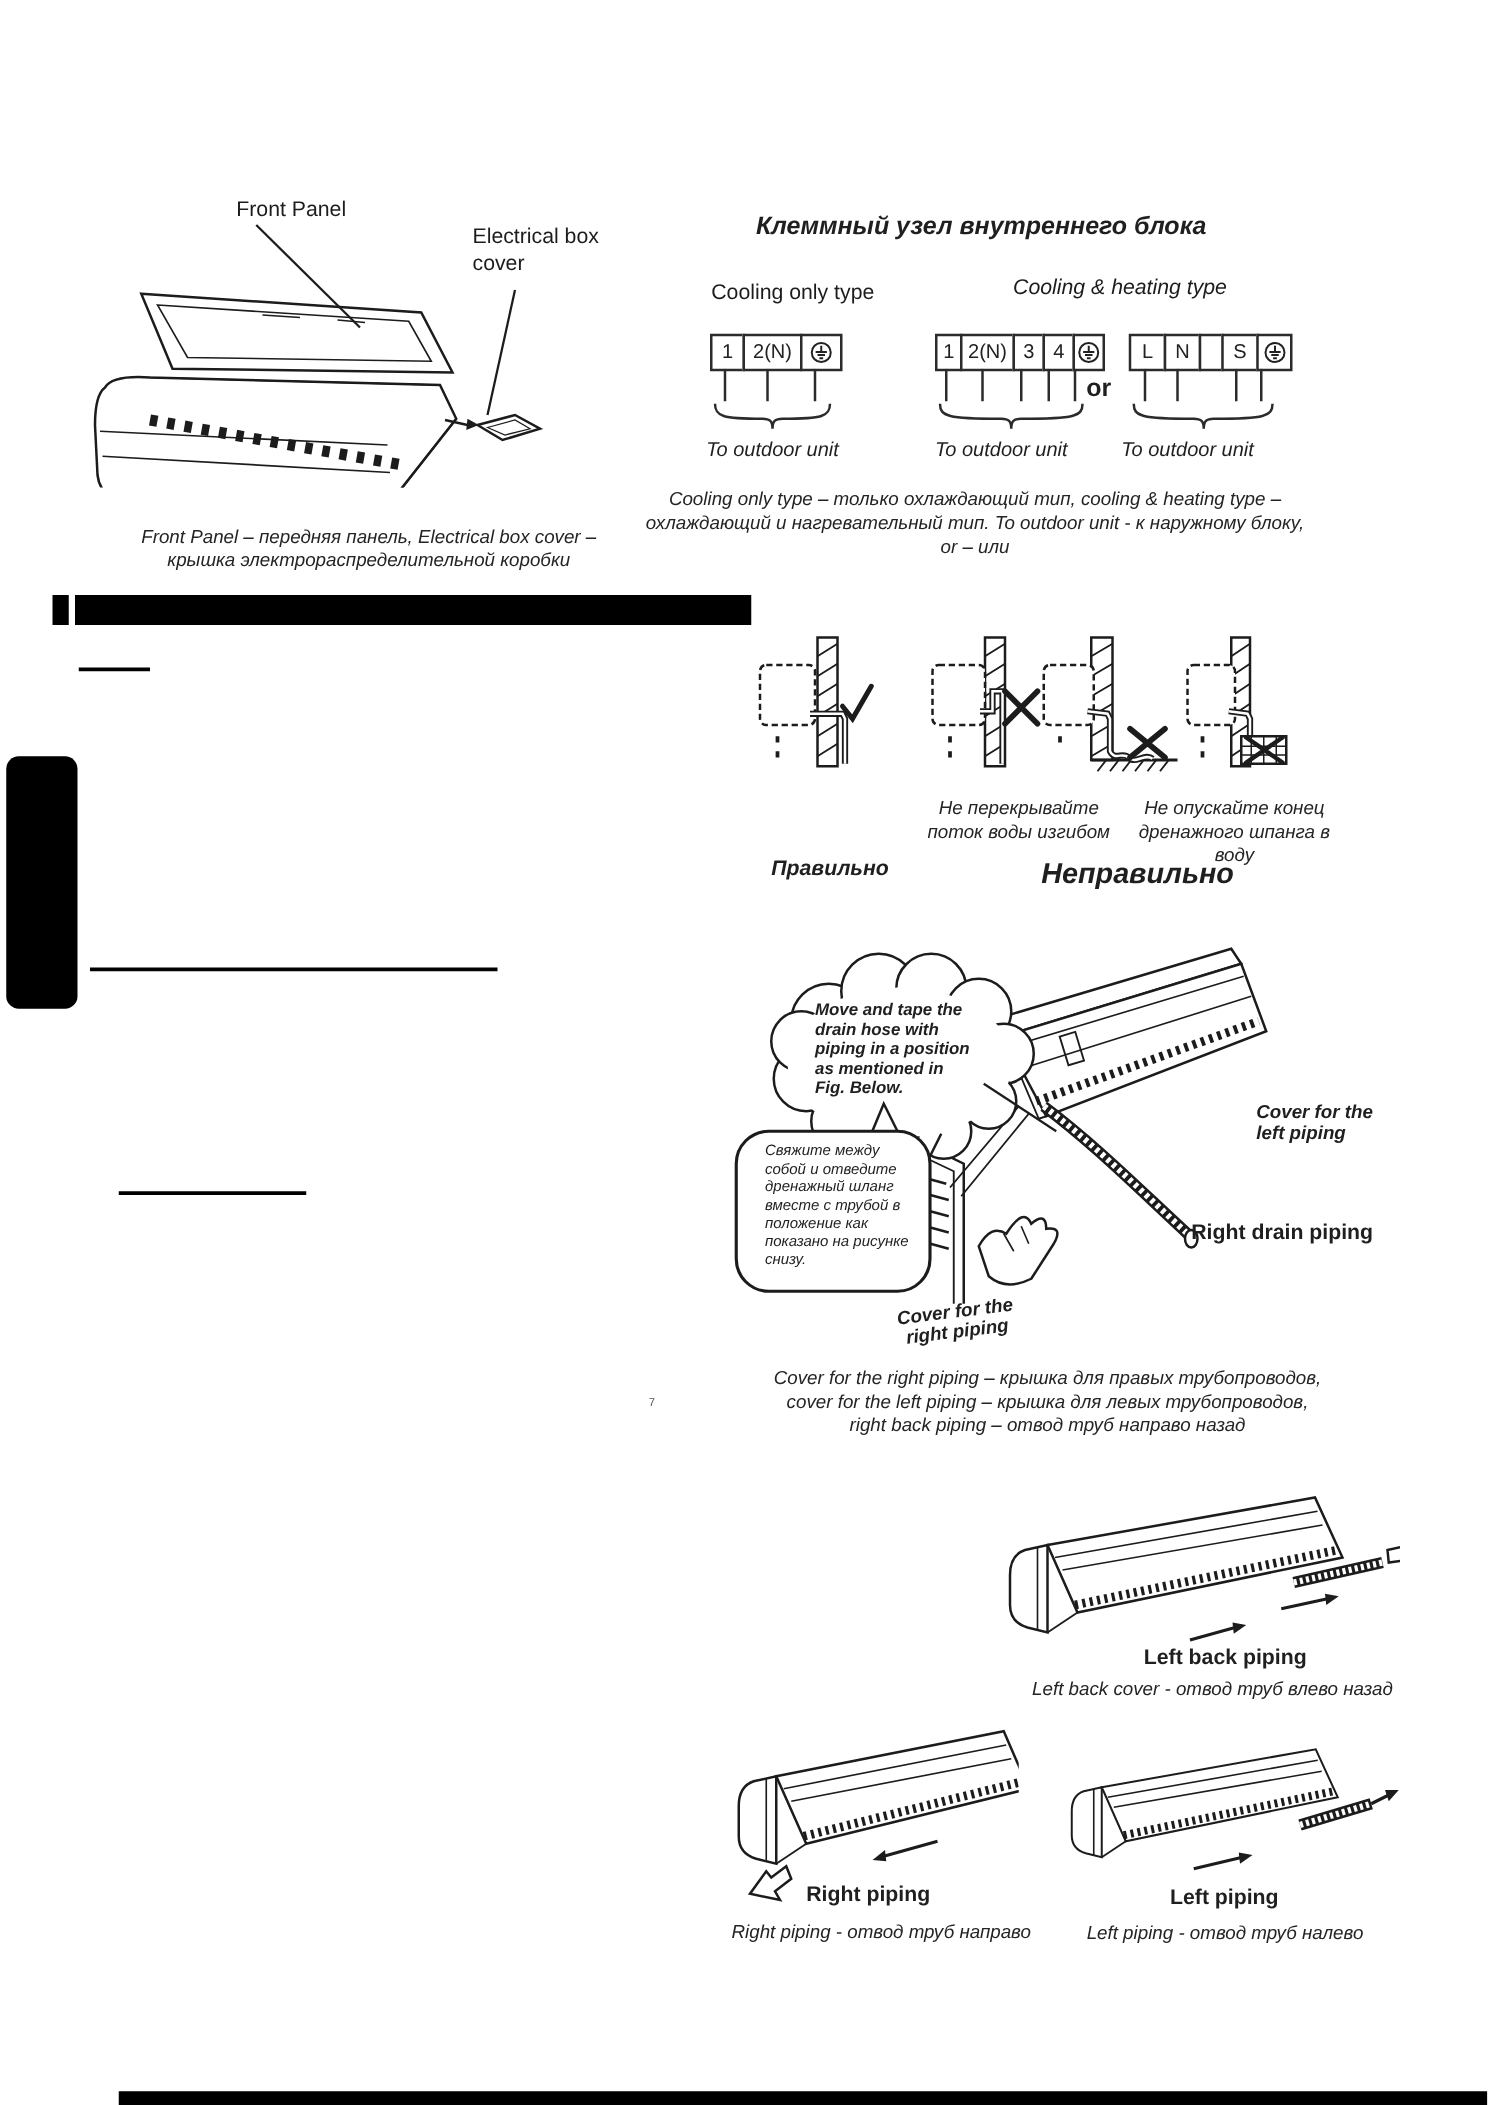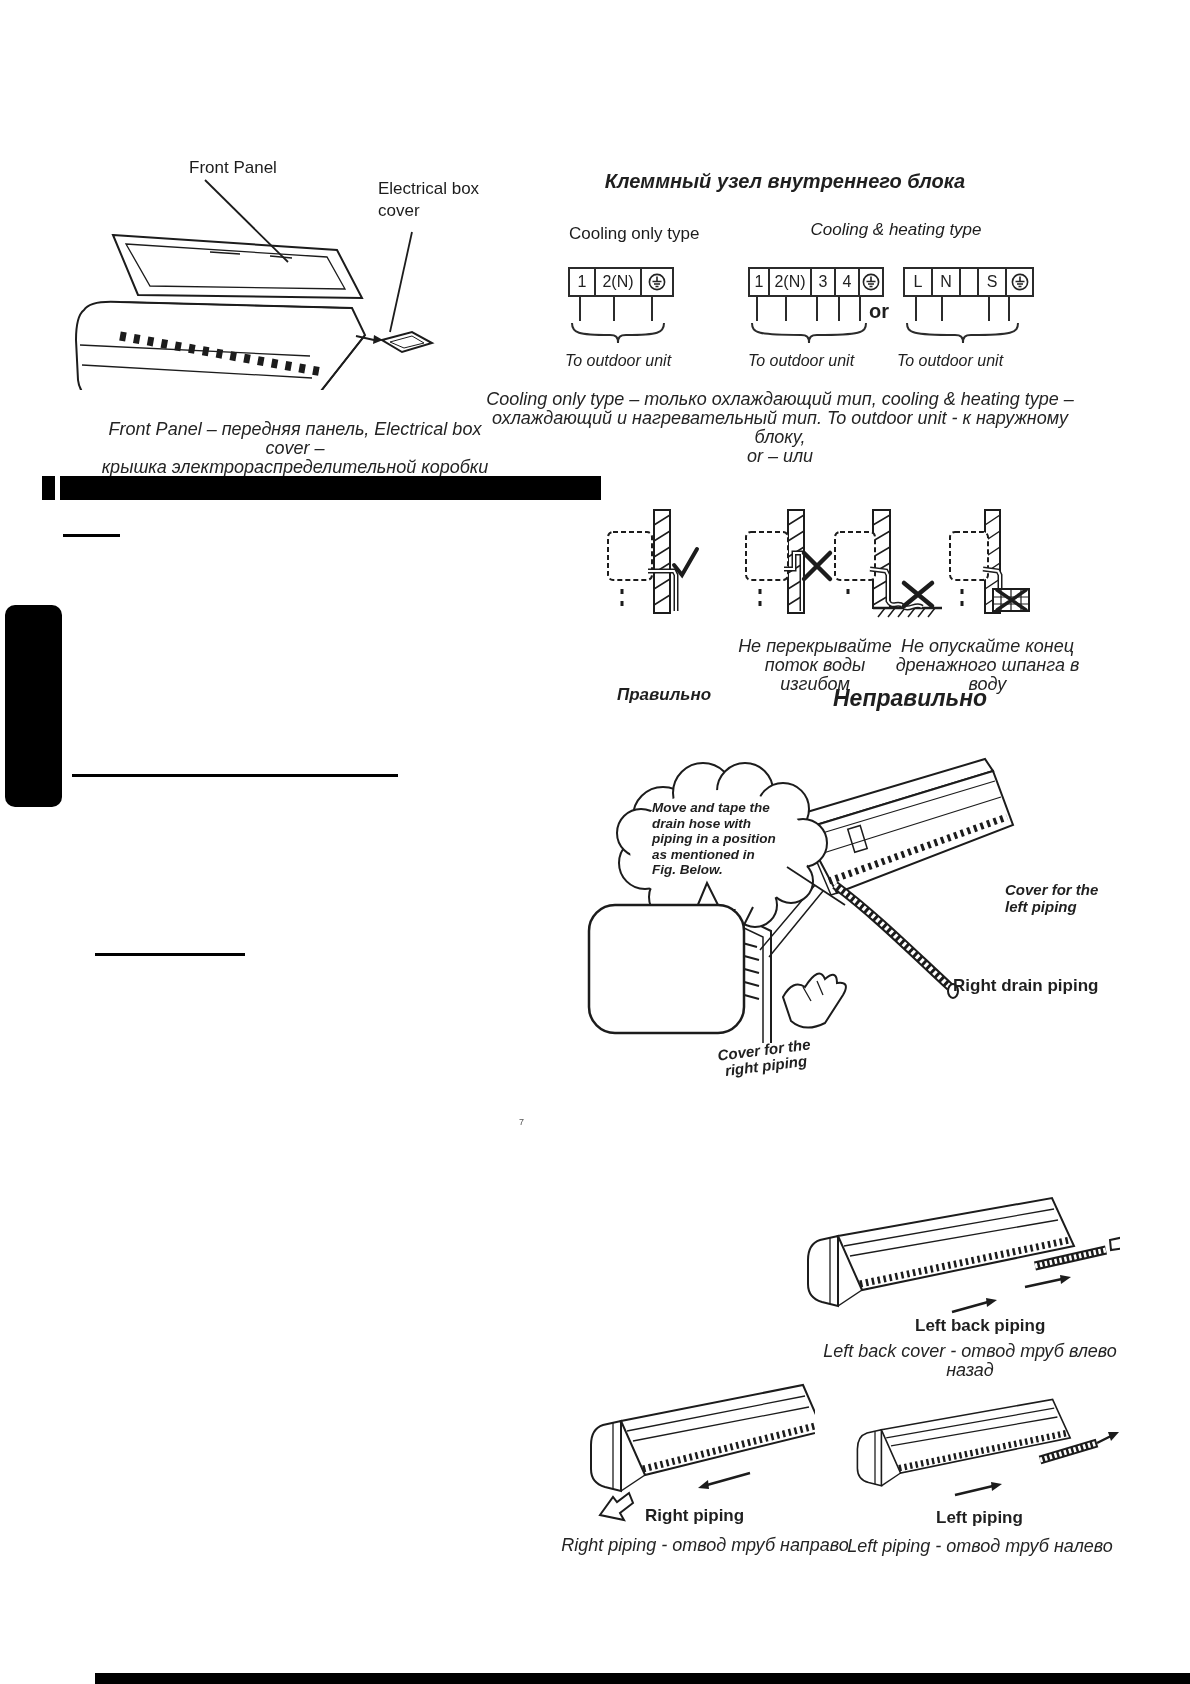--- a/index.html
+++ b/index.html
@@ -1,20 +1,20 @@
 <!DOCTYPE html>
 <html><head>
 <meta charset="utf-8">
 <style>
   html,body{margin:0;padding:0;background:#fff;}
   .page{position:relative;width:1190px;height:1684px;background:#ffffff;overflow:hidden;
         font-family:"Liberation Sans",sans-serif;color:#1f1f1f;}
   .abs{position:absolute;}
   .c{text-align:center;font-style:italic;}
-  .cap{font-size:18px;line-height:19px;color:#242424;}
+  .cap{font-size:15px;line-height:19px;color:#242424;}
   .lbl{font-size:17px;color:#1c1c1c;margin-left:26px;}
   .b{font-weight:bold;}
   .i{font-style:italic;}
   .bar{background:#000;}
   .tstrip{display:flex;}
   .tcell{border:2px solid #2b2b2b;margin-left:-2px;height:26px;display:flex;align-items:center;
          justify-content:center;font-size:16px;color:#222;background:#fff;}
   .tcell:first-child{margin-left:0;}
   svg{display:block;}
 </style>
@@ -259,30 +259,44 @@
     </g>
   </svg>
 
   <div class="abs b i" style="left:652px;top:800px;width:140px;font-size:13.5px;line-height:15.5px">
     <div>Move and tape the</div>
     <div>drain hose with</div>
     <div>piping in a position</div>
     <div>as mentioned in</div>
     <div>Fig. Below.</div>
   </div>
+  <div class="abs i" style="left:612px;top:913px;width:120px;font-size:12px;line-height:14.5px">
+    <div>Свяжите между</div>
+    <div>собой и отведите</div>
+    <div>дренажный шланг</div>
+    <div>вместе с трубой в</div>
+    <div>положение как</div>
+    <div>показано на рисунке</div>
+    <div>снизу.</div>
+  </div>
   <div class="abs b i" style="left:1005px;top:882px;font-size:15px;line-height:16.5px">
     <div>Cover for the</div>
     <div>left piping</div>
   </div>
   <div class="abs b" style="left:953px;top:976px;font-size:17px">Right drain piping</div>
   <div class="abs b i c" style="left:700px;top:1042px;width:130px;font-size:15px;line-height:16px;transform:rotate(-7deg)">
     <div>Cover for the</div>
     <div>right piping</div>
   </div>
 
+  <div class="abs cap c" style="left:558px;top:1093px;width:560px">
+    <div>Cover for the right piping – крышка для правых трубопроводов,</div>
+    <div>cover for the left piping – крышка для левых трубопроводов,</div>
+    <div>right back piping – отвод труб направо назад</div>
+  </div>
   <div class="abs" style="left:519px;top:1117px;font-size:9px;color:#555">7</div>
 
   <svg class="abs" style="left:790px;top:1190px" width="330" height="135" viewBox="0 0 330 135">
     <g stroke="#1c1c1c" fill="none" stroke-width="2">
       <g>
         <path d="M30,50 Q18,54 18,70 L18,94 Q18,108 32,112 L48,116 L48,46 Z" fill="#fff"></path>
         <path d="M40,48 L40,114" stroke-width="1.3"></path>
         <path d="M48,46 L262,8 L284,56 L72,100 Z" fill="#fff"></path>
         <path d="M54,56 L264,19 M60,66 L268,30" stroke-width="1.3"></path>
         <path d="M70,94 L280,50" stroke-width="7" stroke-dasharray="2.5,3.5"></path>

